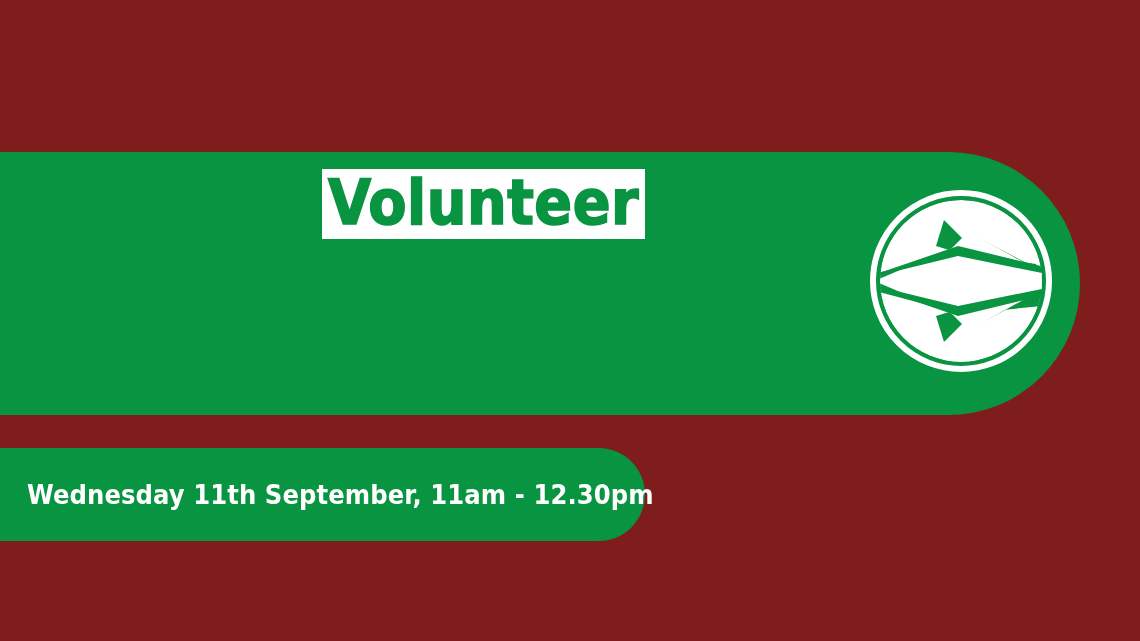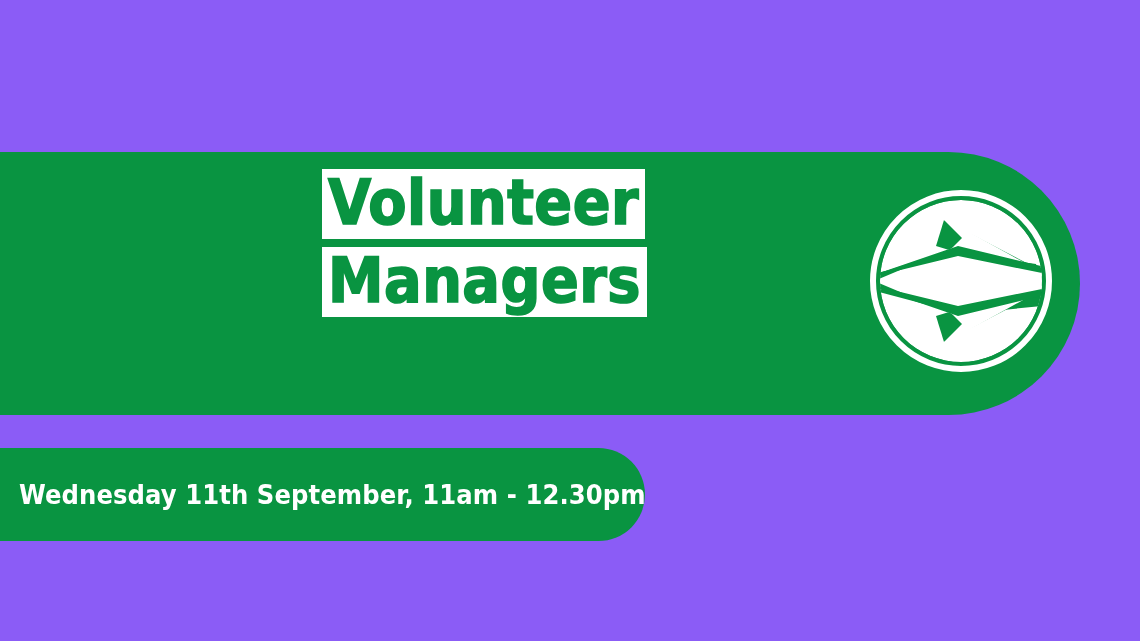--- a/index.html
+++ b/index.html
@@ -11,21 +11,21 @@
     width: 1140px;
     height: 641px;
     overflow: hidden;
     font-family: "Liberation Sans", sans-serif;
   }
 
   #poster {
     position: relative;
     width: 1140px;
     height: 641px;
-    background: #8b5cf6;
+    background: #7f1d1d;
     overflow: hidden;
   }
 
   
   .banner {
     position: absolute;
     left: 0;
     top: 152px;
     width: 1080px;
     height: 263px;
@@ -94,43 +94,40 @@
     top: 448px;
     width: 645px;
     height: 93px;
     background: #099441;
     border-top-right-radius: 47px;
     border-bottom-right-radius: 47px;
     display: flex;
     align-items: center;
   }
   .date-text {
-    margin-left: 19px;
+    margin-left: 27px;
     color: #ffffff;
     font-family: "Liberation Sans Narrow", "DejaVu Sans Condensed", "Liberation Sans", sans-serif;
     font-weight: 700;
     font-size: 27px;
     letter-spacing: 0.1px;
     white-space: nowrap;
   }
 </style>
 </head>
 <body>
 
 <div id="poster">
 
   <div class="banner"></div>
 
   <div class="headline">
     <div class="headline-inner">
       <div class="hl-line hl-1">
         <span class="hl-text">Volunteer</span>
-      </div>
-      <div class="hl-line hl-2">
-        <span class="hl-text">Managers</span>
       </div>
     </div>
   </div>
 
   <div class="logo">
     <svg viewBox="0 0 190 190" xmlns="http://www.w3.org/2000/svg">
 
       <circle cx="95" cy="95" r="88" fill="none" stroke="#ffffff" stroke-width="6"></circle>
 
       <defs>

